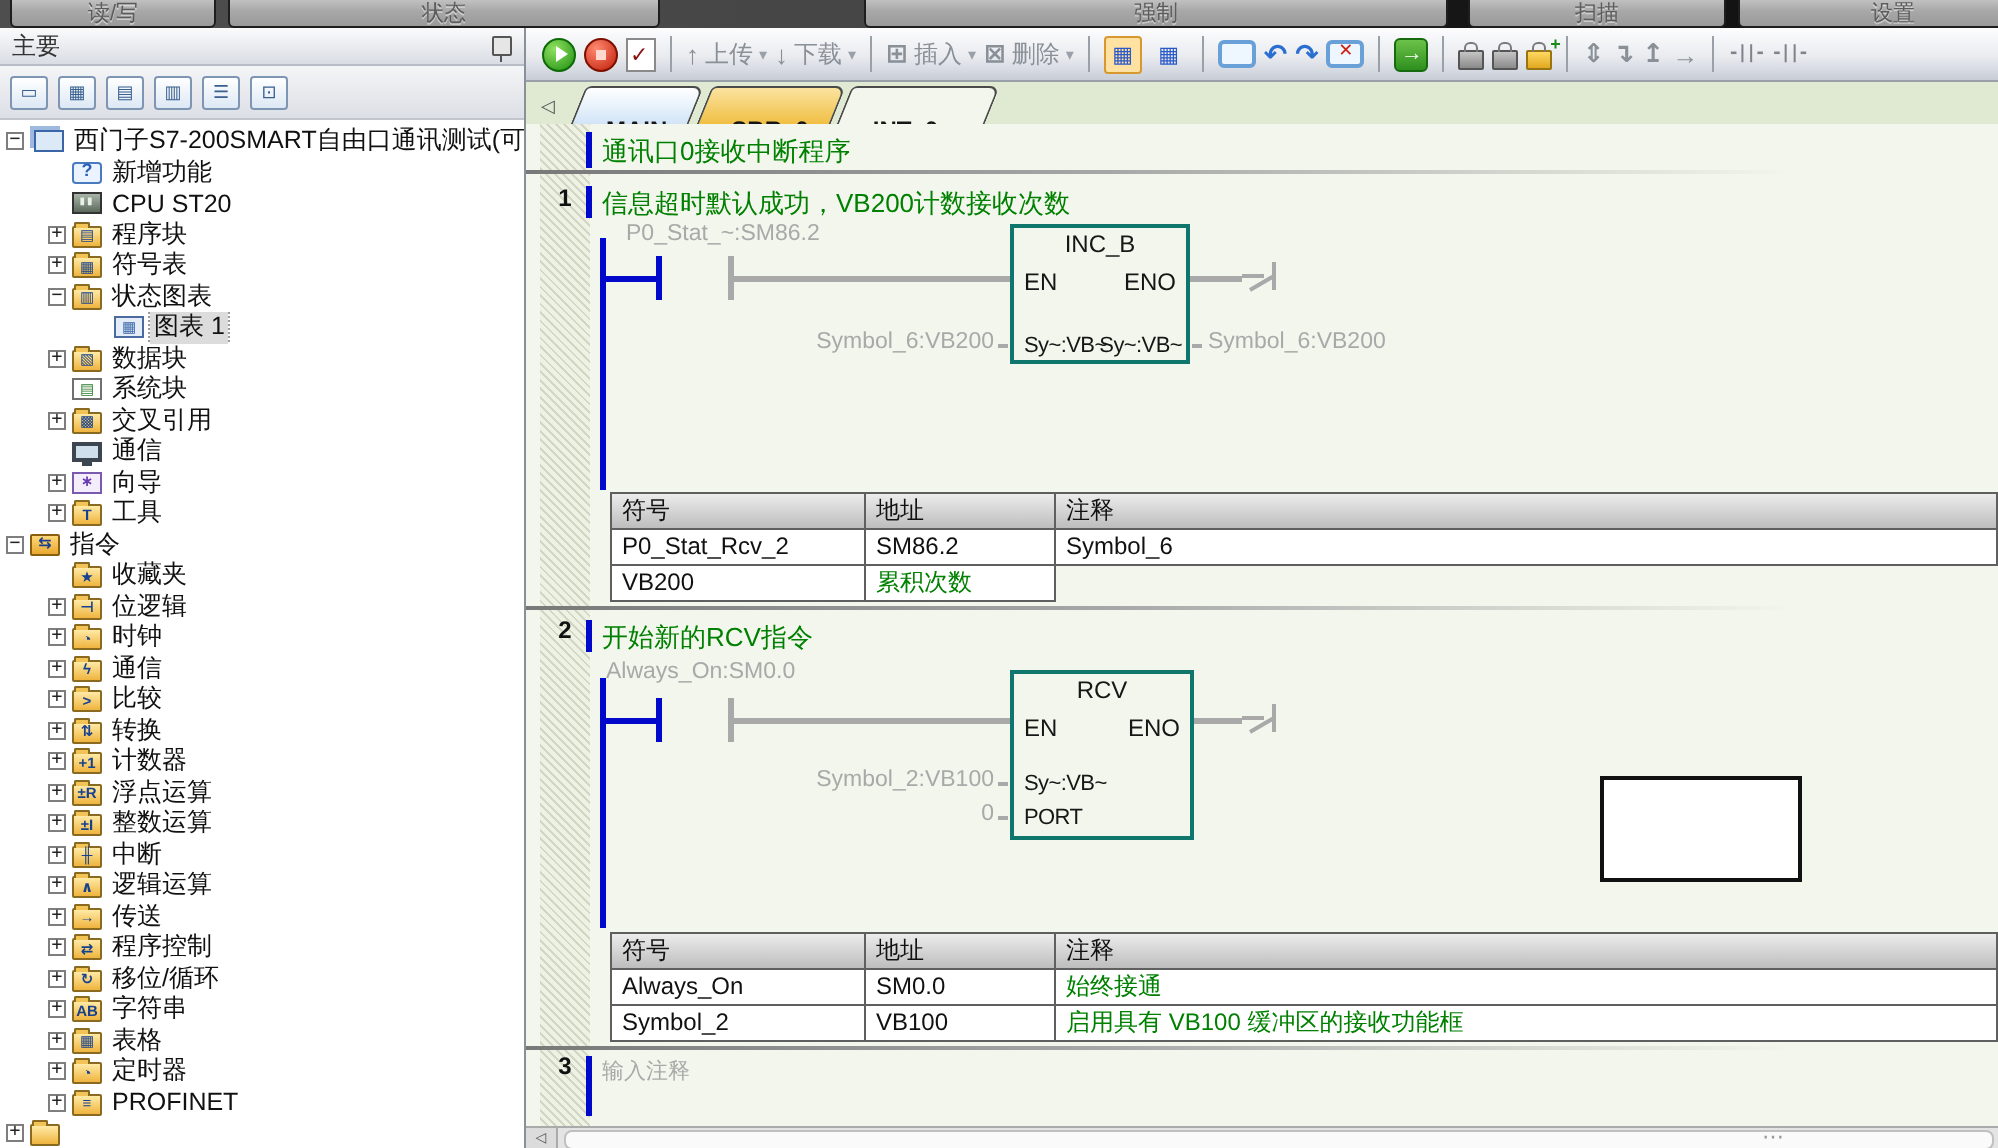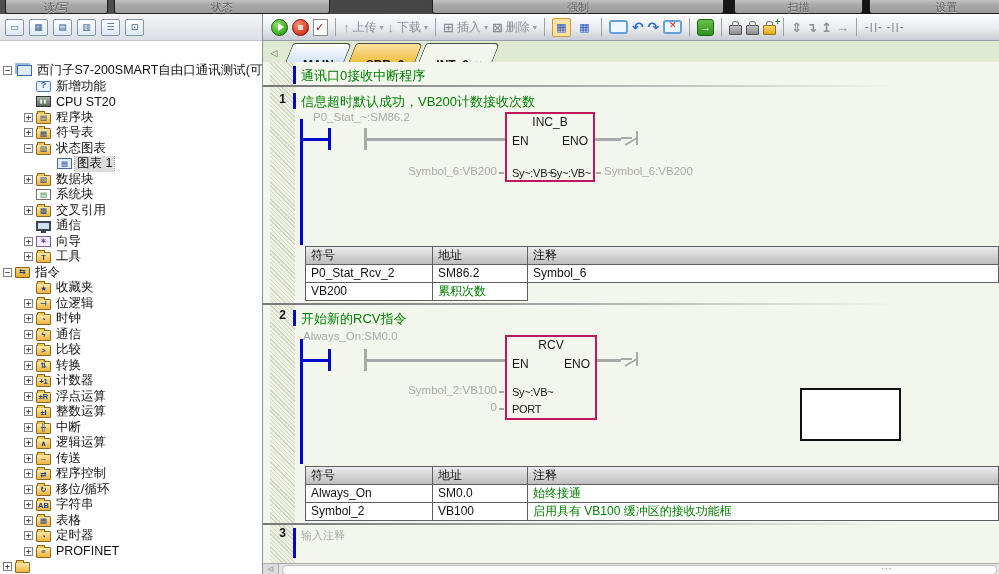--- a/index.html
+++ b/index.html
@@ -98,21 +98,21 @@
   .netnum{position:absolute;left:7px;width:25px;text-align:center;font-size:12px;font-weight:bold;color:#111}
   .cbar{position:absolute;width:3px;background:#0008cc}
   .greentx{position:absolute;font-size:13px;color:#008000;white-space:nowrap}
   .graytx{position:absolute;font-size:11.5px;color:#a9a9a9;white-space:nowrap}
   .sep{position:absolute;left:0;height:2px;width:660px;background:linear-gradient(to right,#787878 0,#a8a8a8 45%,rgba(168,168,168,0) 96%)}
   .rail{position:absolute;width:3px;background:#0008cc}
   .wire-b{position:absolute;height:3px;background:#0008cc}
   .wire-g{position:absolute;height:3px;background:#a9a9a9}
   .cont-b{position:absolute;width:3px;height:22px;background:#0008cc}
   .cont-g{position:absolute;width:3px;height:22px;background:#a9a9a9}
-  .lblock{position:absolute;border:2px solid #be185d;box-sizing:border-box}
+  .lblock{position:absolute;border:2px solid #0f766e;box-sizing:border-box}
   .lb-title{position:absolute;left:0;right:0;top:1px;text-align:center;font-size:12px;color:#161616}
   .lb-en{position:absolute;left:5px;font-size:12px;color:#161616}
   .lb-eno{position:absolute;right:5px;font-size:12px;color:#161616}
   .lb-pin{position:absolute;font-size:11px;color:#161616;letter-spacing:-.3px;white-space:nowrap}
   .tick{position:absolute;width:5px;height:2px;background:#a9a9a9}
   .opnd-r{text-align:right}
   .stable{position:absolute;left:42px;right:0;display:grid;grid-template-columns:127px 95px 1fr;font-size:12px;
     border-top:1px solid #5f5f5f;border-left:1px solid #5f5f5f}
   .stable>div{border-right:1px solid #5f5f5f;border-bottom:1px solid #5f5f5f;padding:1px 5px;height:15px;line-height:15px;
     white-space:nowrap;overflow:hidden;background:#fff;color:#111}
@@ -135,20 +135,25 @@
 
   <div class="topstrip">
     <div class="topbtn" style="left:5px;width:103px">读/写</div>
     <div class="topbtn" style="left:114px;width:216px">状态</div>
     <div class="topbtn" style="left:432px;width:292px">强制</div>
     <div class="topbtn" style="left:734px;width:129px">扫描</div>
     <div class="topbtn" style="left:869px;width:155px">设置</div>
   </div>
 
   <div class="sidebar">
+    <div class="sb-head">
+      <span>主要</span>
+      <span class="sp"></span>
+      <span class="pin"></span>
+    </div>
     <div class="sb-icons">
       <span class="qico">▭</span>
       <span class="qico">▦</span>
       <span class="qico">▤</span>
       <span class="qico">▥</span>
       <span class="qico">☰</span>
       <span class="qico">⊡</span>
     </div>
     <div class="tree" id="tree">
         <div class="trow" style="padding-left: 3px;">

